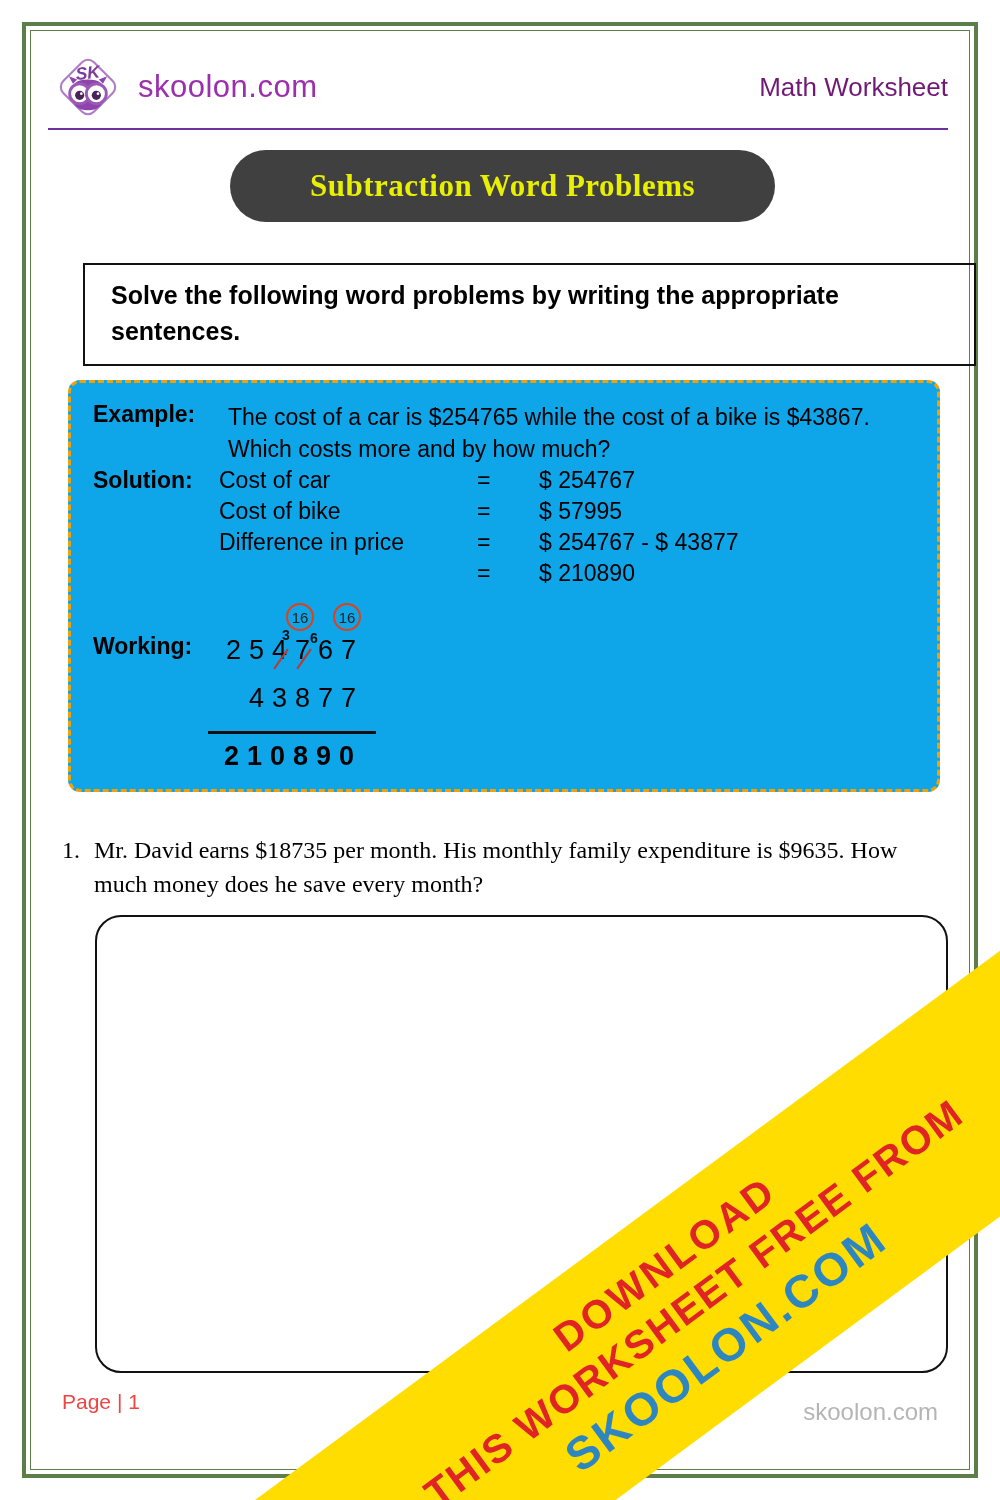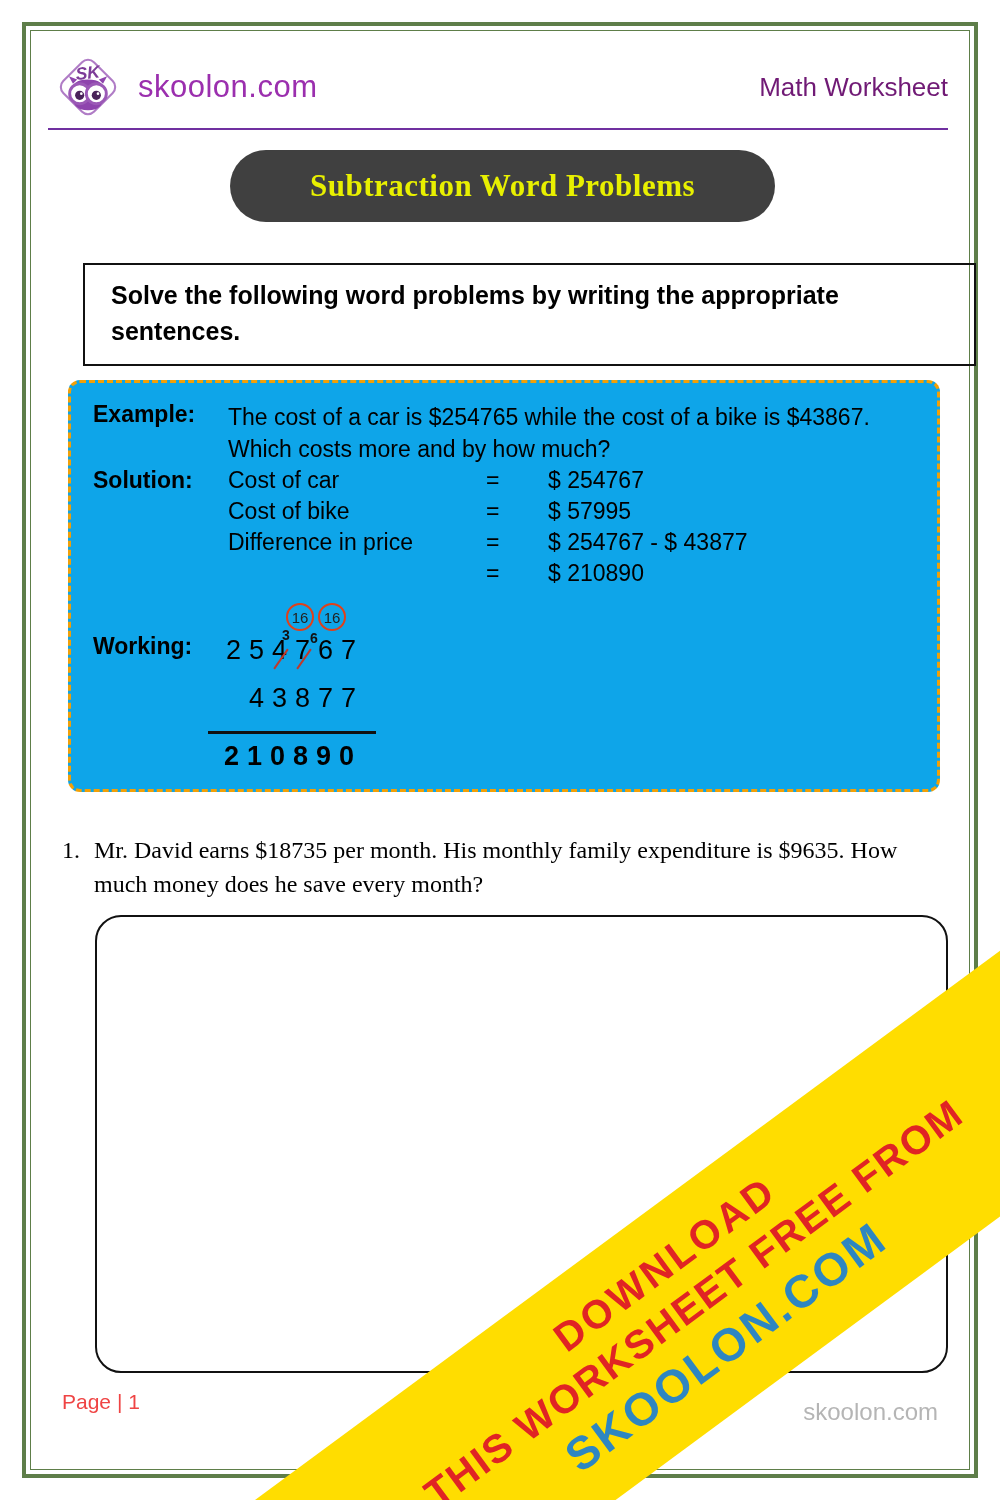--- a/index.html
+++ b/index.html
@@ -26,25 +26,25 @@
   
   .instruction{position:absolute;left:55px;top:263px;width:845px;box-sizing:content-box;border:2px solid #111;
     padding:13px 18px 15px 26px;font-weight:bold;font-size:25px;line-height:1.42;z-index:2;margin-left:28px;}
 
   
   .example-box{position:absolute;left:68px;top:380px;width:872px;height:412px;box-sizing:border-box;
     background:#0ea5e9;border:3px dashed #f2a007;border-radius:12px;z-index:2;font-size:23px;}
   .ex-label{position:absolute;left:22px;top:18px;font-weight:bold;}
   .ex-text{position:absolute;left:157px;top:18px;width:720px;line-height:32px;}
   .sol-label{position:absolute;left:22px;top:84px;font-weight:bold;}
-  .sol-rows{position:absolute;left:157px;top:84px;}
+  .sol-rows{position:absolute;left:148px;top:84px;}
   .sol-row{display:grid;grid-template-columns:258px 62px auto;height:31px;align-items:baseline;}
   .work-label{position:absolute;left:22px;top:250px;font-weight:bold;}
   .work-math{position:absolute;left:137px;top:200px;width:240px;height:200px;}
-  .carry-row{position:absolute;left:78px;top:20px;display:flex;gap:4px;}
+  .carry-row{position:absolute;left:78px;top:20px;display:flex;gap:19px;}
   .carry-circle{width:24px;height:24px;border:2px solid #e0401a;border-radius:50%;
     display:flex;align-items:center;justify-content:center;font-size:15px;color:#222;}
   .sup{position:absolute;font-size:14px;font-weight:bold;color:#111;}
   .sup-1{left:74px;top:44px;}
   .sup-2{left:102px;top:47px;}
   .digit-row{position:absolute;display:flex;font-size:27px;}
   .digit{width:23px;text-align:center;position:relative;}
   .row-minuend{left:14px;top:52px;}
   .row-subtrahend{left:37px;top:100px;}
   .row-result{left:12px;top:158px;font-weight:bold;}

